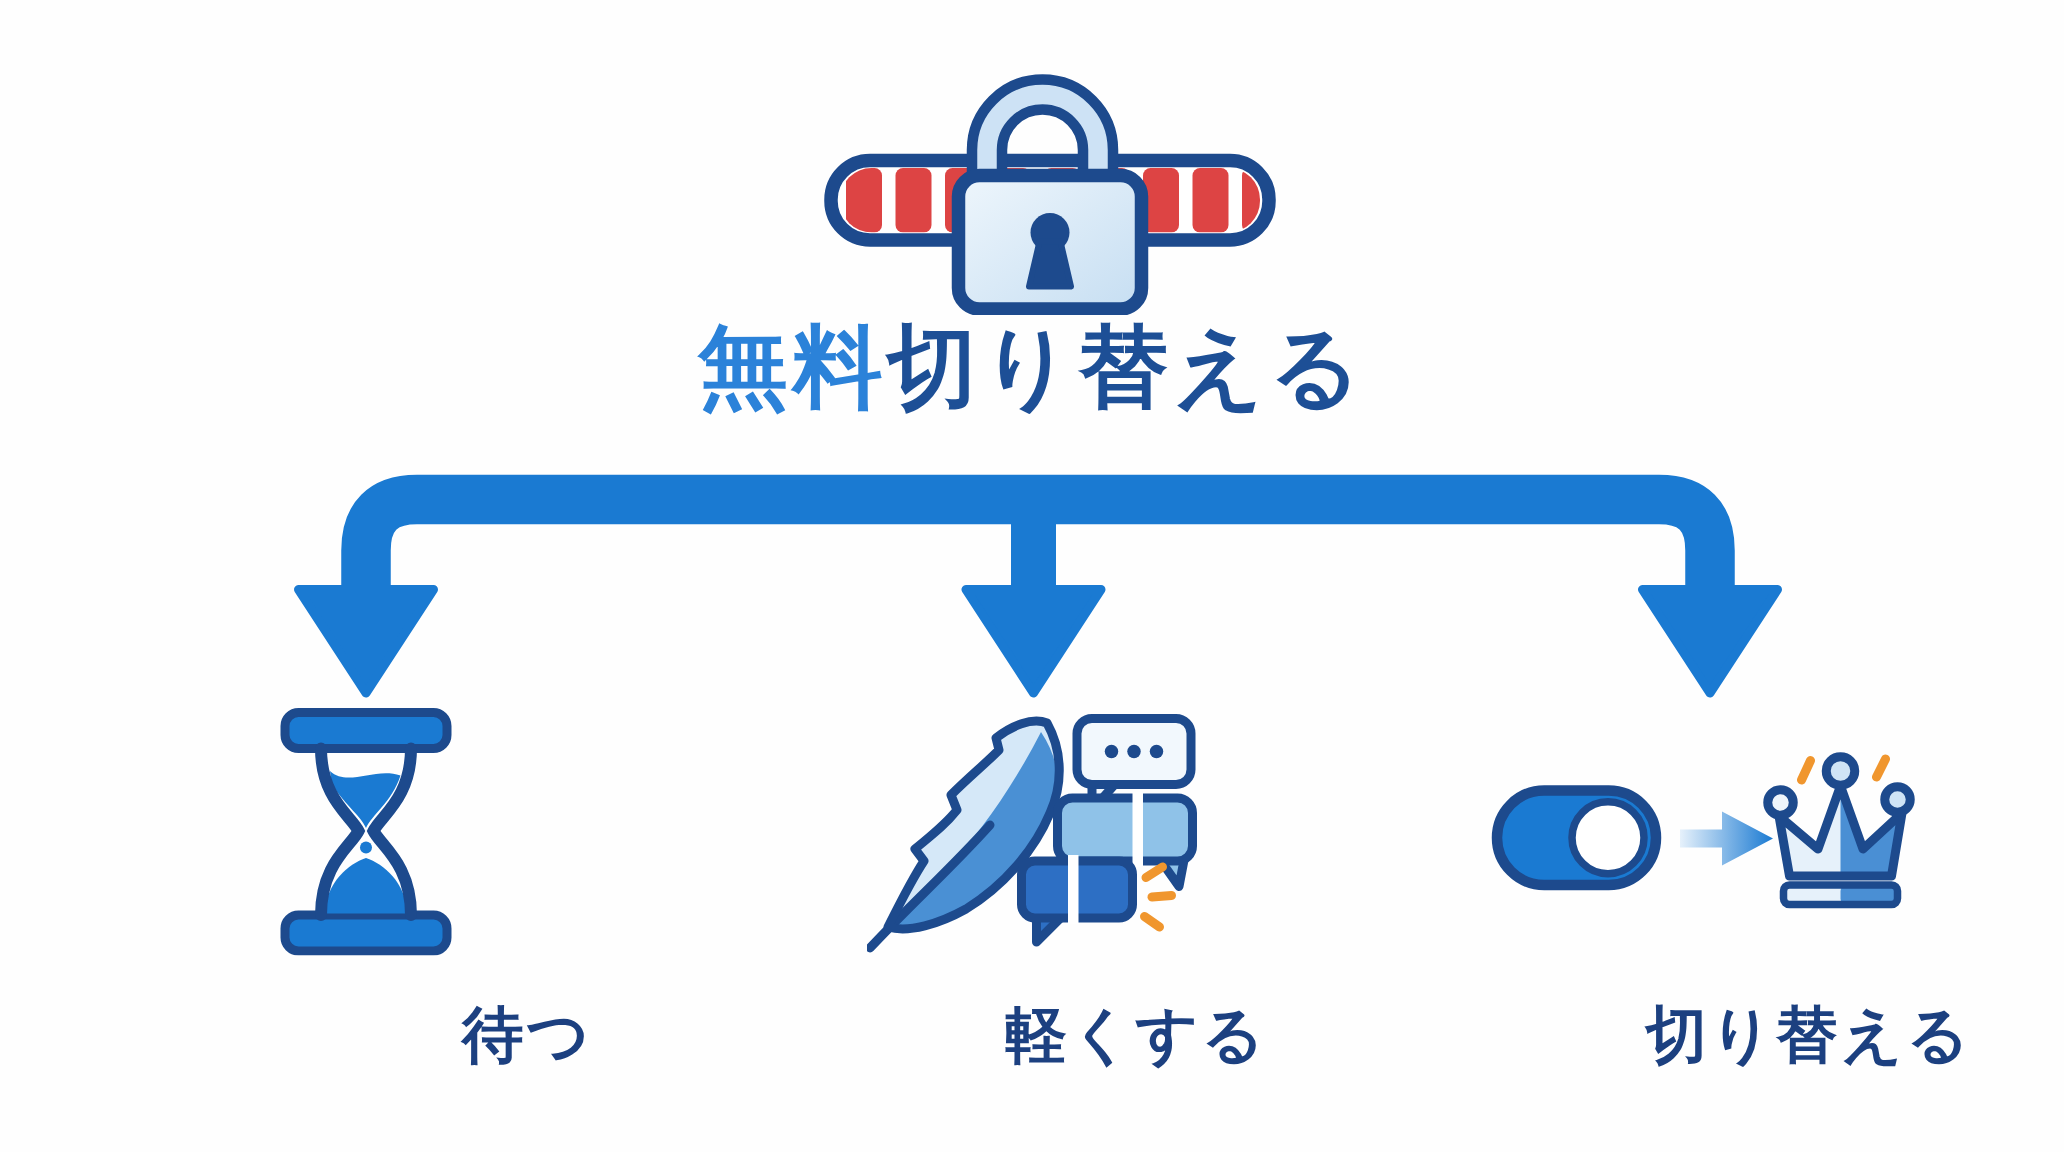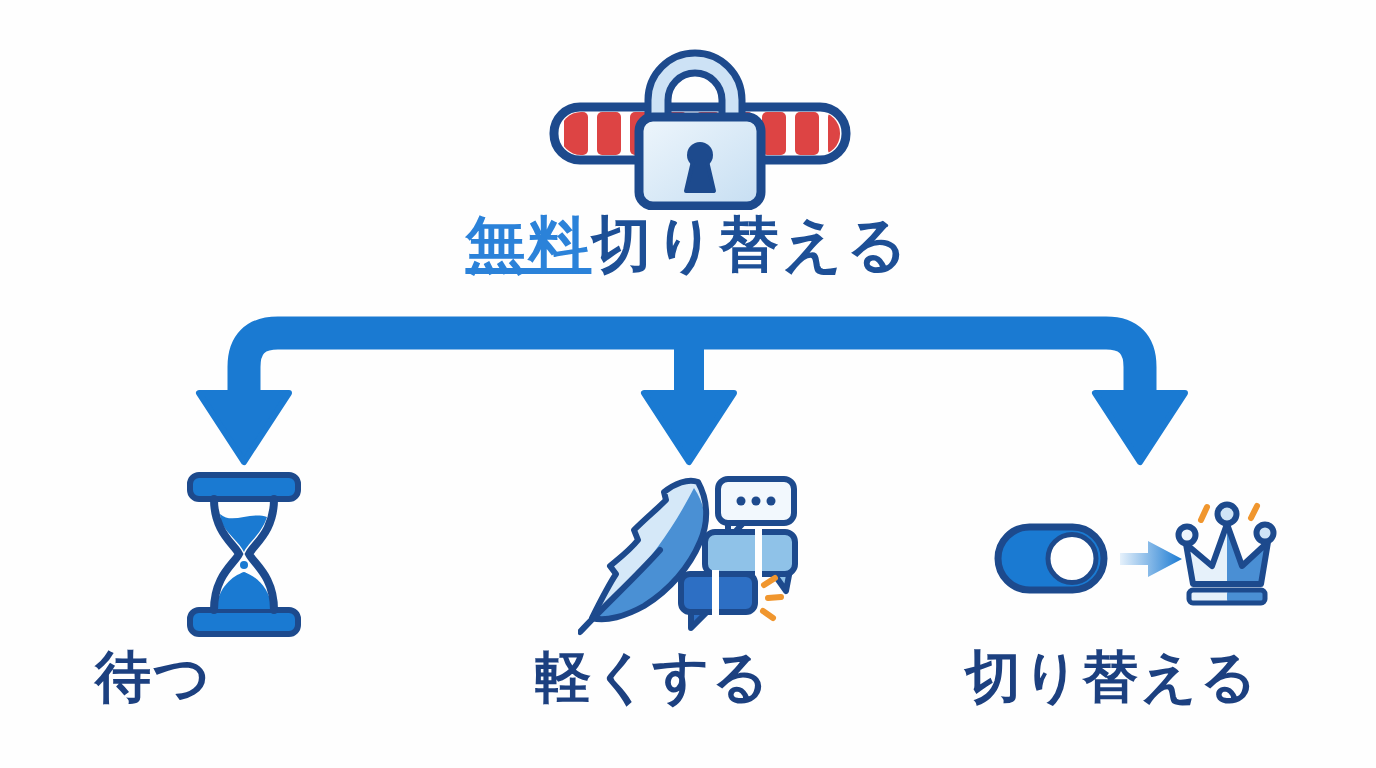--- a/index.html
+++ b/index.html
@@ -20,25 +20,25 @@
   html,body{width:1376px;height:768px;overflow:hidden;background:#fff;}
   .stage{
     position:relative;width:1376px;height:768px;background:#fefefe;
     font-family:"Liberation Sans","DejaVu Sans",sans-serif;
   }
   .abs{position:absolute;}
   .title{
     left:0;top:212px;width:1376px;text-align:center;
     font-size:60px;font-weight:800;letter-spacing:3px;line-height:1.1;
   }
-  .title .hi{color:var(--blue-hi);text-decoration:underline;}
+  .title .hi{color:var(--blue-hi);}
   .title .dk{color:var(--title-dk);}
   .branch-label{
-    top:646px;text-align:left;color:var(--navy-text);
-    font-size:56px;font-weight:800;letter-spacing:2px;line-height:1.1;
+    top:668px;text-align:right;color:var(--navy-text);
+    font-size:41px;font-weight:800;letter-spacing:2px;line-height:1.1;
   }
   .lbl-wait{left:95px;width:300px;}
   .lbl-lighten{left:535px;width:310px;}
   .lbl-switch{left:965px;width:350px;}
   svg{display:block;}
   .navy-st{stroke:var(--navy);fill:none;}
 </style>
 </head>
 <body>
 

